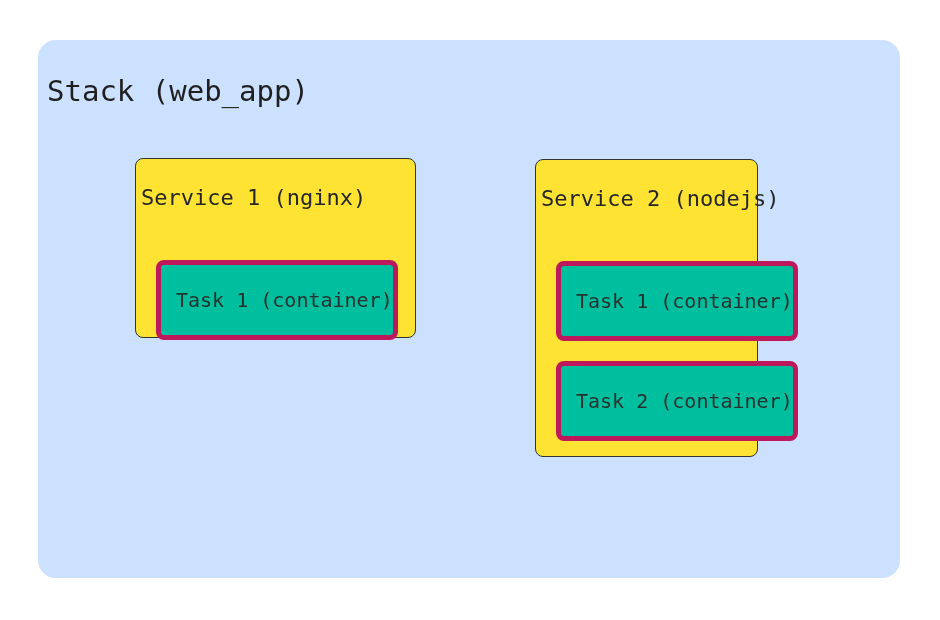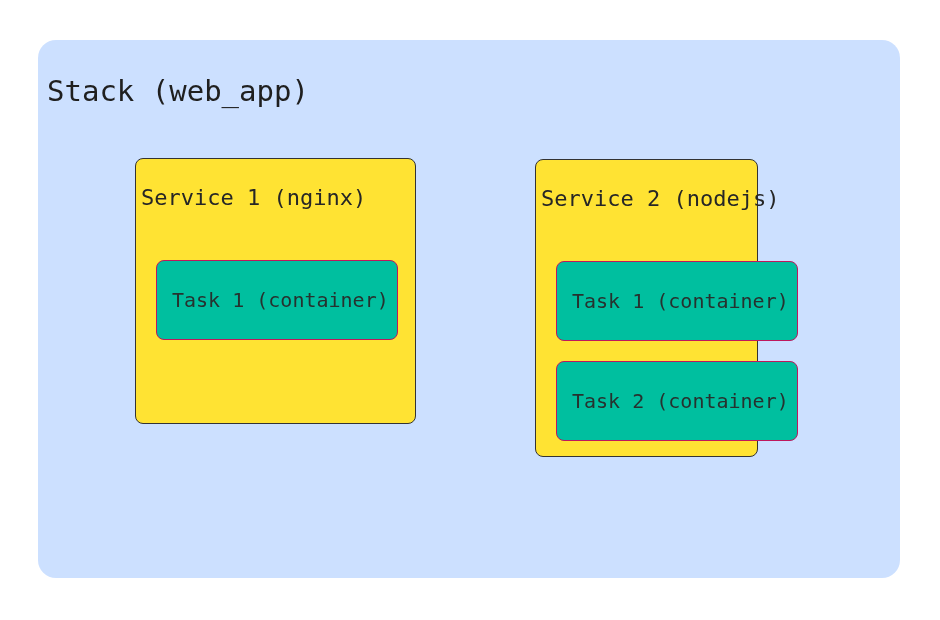--- a/index.html
+++ b/index.html
@@ -36,21 +36,21 @@
     position: absolute;
     background: #ffe333;
     border: 1px solid #333333;
     border-radius: 8px;
     box-sizing: border-box;
   }
   .service-1 {
     left: 97px;  
     top: 118px;  
     width: 281px;
-    height: 266px;
+    height: 180px;
   }
   .service-2 {
     left: 497px; 
     top: 119px;  
     width: 223px;
     height: 298px;
   }
   .service-label {
     position: absolute;
     left: 5px;
@@ -58,21 +58,21 @@
     font-size: 22px;
     color: #262626;
     white-space: nowrap;
   }
   .task {
     position: absolute;
     left: 20px;
     width: 242px;
     height: 80px;
     background: #00bf9f;
-    border: 1px solid #be185d;
+    border: 5px solid #be185d;
     border-radius: 8px;
     box-sizing: border-box;
     display: flex;
     align-items: center;
     padding-left: 15px;
   }
   .task-1 { top: 101px; }
   .task-2 { top: 201px; }
   .task-label {
     font-size: 20px;

